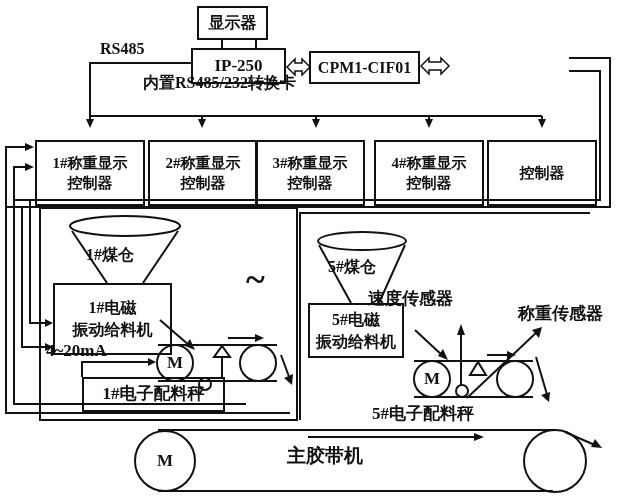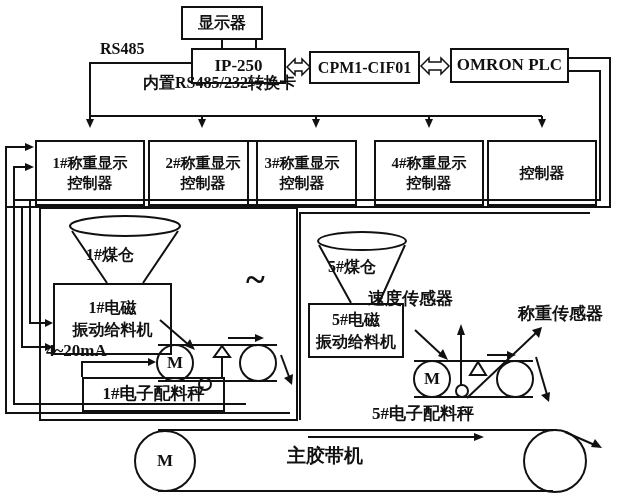--- a/index.html
+++ b/index.html
@@ -99,45 +99,42 @@
       <polygon points="484,437 474,433 474,441"></polygon>
       <polygon points="602,448 591,447 595,439"></polygon>
     </g>
 
     <g stroke="#111" stroke-width="1.5" fill="#fff">
       <polygon points="287,67 295,59 295,63 302,63 302,59 310,67 302,75 302,71 295,71 295,75"></polygon>
       <polygon points="421,66 429,58 429,62 441,62 441,58 449,66 441,74 441,70 429,70 429,74"></polygon>
     </g>
   </svg>
 
-  <div class="box f16" style="left:181px;top:6px;width:82px;height:34px;">
+  <div class="box f16" style="left:197px;top:6px;width:71px;height:34px;">
       <span>显示器</span>
     </div>
   <div class="box f17" style="left:191px;top:48px;width:95px;height:36px;">
       <span>IP-250</span>
     </div>
   <div class="box f16" style="left:309px;top:51px;width:111px;height:33px;">
       <span>CPM1-CIF01</span>
-    </div>
-  <div class="box f17" style="left:450px;top:48px;width:119px;height:35px;">
-      <span>OMRON PLC</span>
     </div>
 
   <div class="lbl f16" style="left:100px;top:40px;">RS485</div>
   <div class="lbl f16" style="left:143px;top:73px;font-family:Liberation Serif, serif;">内置RS485/232转换卡</div>
 
   <div class="box f15" style="left:35px;top:128px;width:110px;height:66px;">
     <span>1#称重显示</span>
     <span>控制器</span>
   </div>
   <div class="box f15" style="left:148px;top:128px;width:110px;height:66px;">
     <span>2#称重显示</span>
     <span>控制器</span>
   </div>
-  <div class="box f15" style="left:247px;top:128px;width:110px;height:66px;">
+  <div class="box f15" style="left:255px;top:128px;width:110px;height:66px;">
     <span>3#称重显示</span>
     <span>控制器</span>
   </div>
   <div class="box f15" style="left:374px;top:128px;width:110px;height:66px;">
     <span>4#称重显示</span>
     <span>控制器</span>
   </div>
   <div class="box f15" style="left:487px;top:128px;width:110px;height:66px;">
     <span>控制器</span>
   </div>

